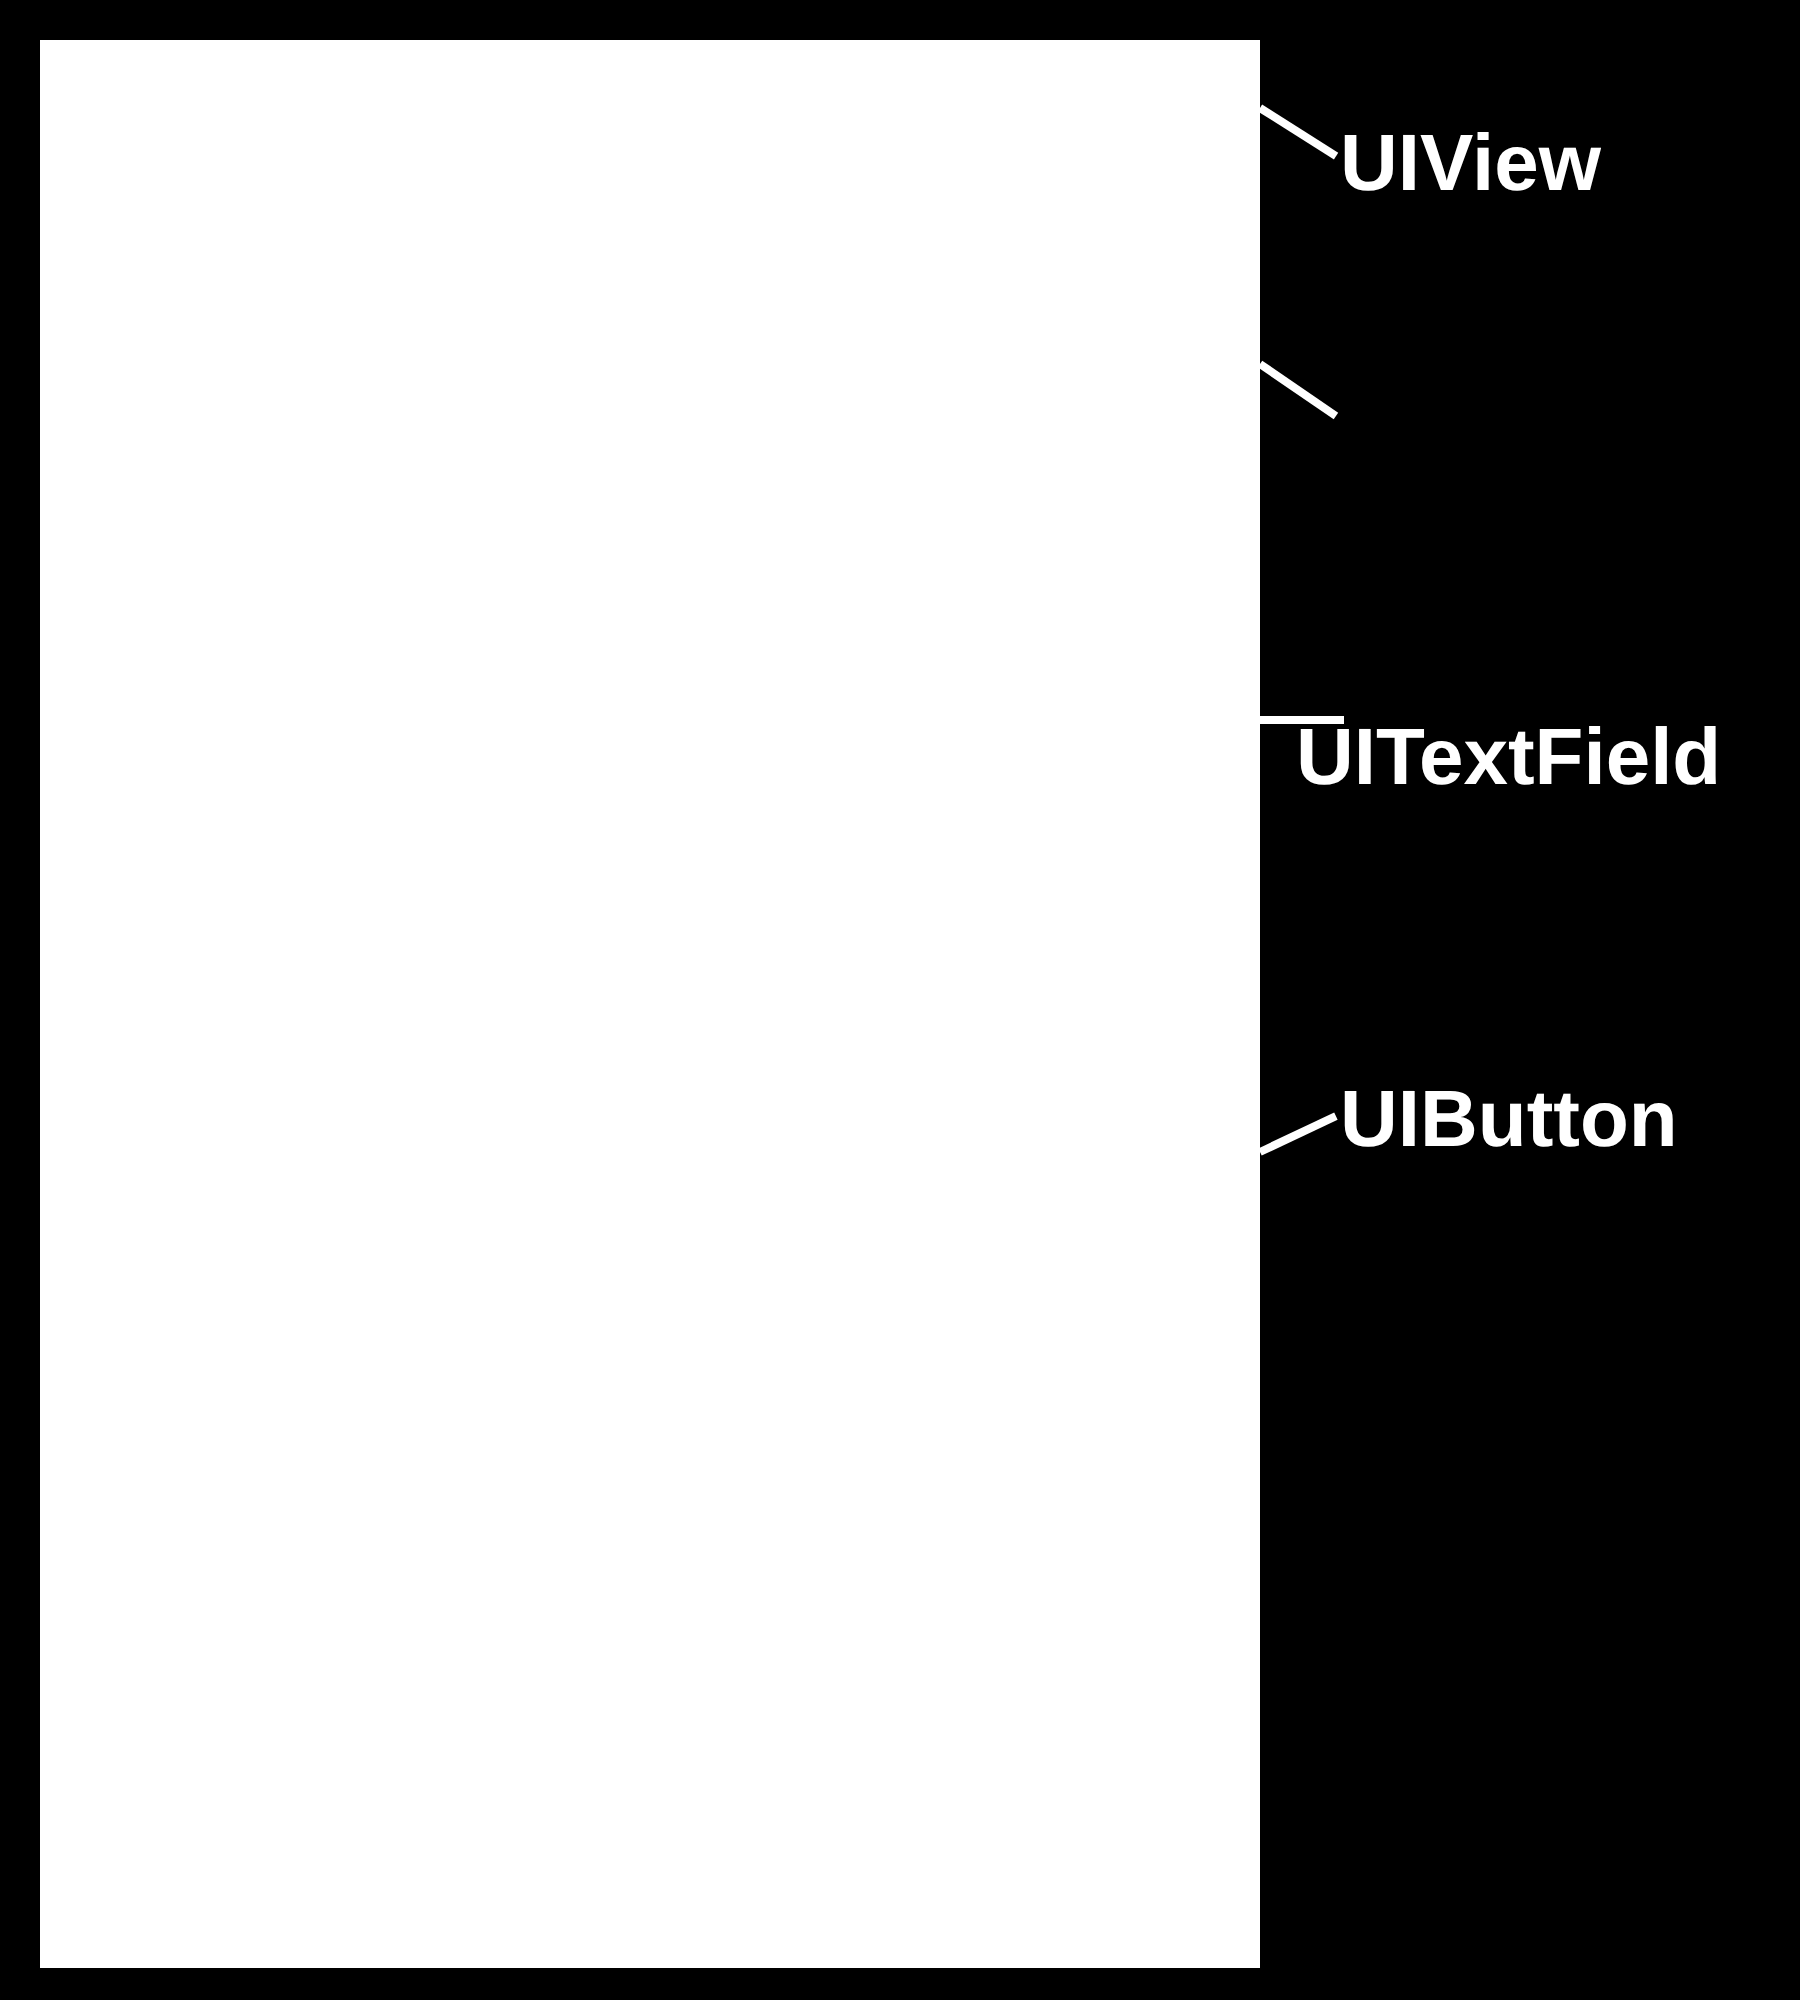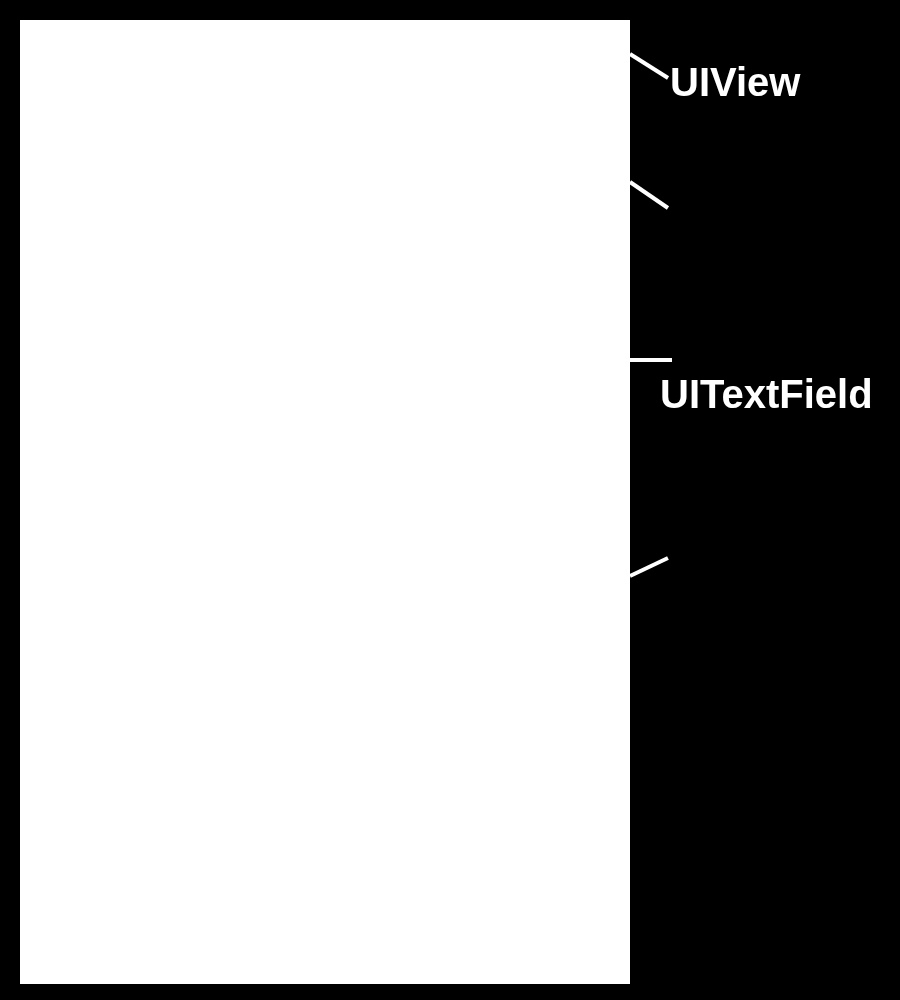--- a/index.html
+++ b/index.html
@@ -42,16 +42,17 @@
   }
 </style>
 </head>
 <body>
 
 <div class="stage">
   <div class="uiview"></div>
 <div class="callout-label" style="left: 670px; top: 62px;">UIView</div>
     <div class="callout-line" style="left: 630px; top: 52px; width: 44.9444px; transform: rotate(32.2756deg);"></div>
     <div class="callout-line" style="left: 630px; top: 180px; width: 46.0435px; transform: rotate(34.3803deg);"></div>
-    <div class="callout-label" style="left: 648px; top: 374px; margin-left: 12px;">UITextField</div>
+    <div class="callout-label" style="left: 648px; top: 359px;">UITextField</div>
     <div class="callout-line" style="left: 630px; top: 358px; width: 42px; transform: rotate(0deg);"></div>
+    <div class="callout-label" style="left: 670px; top: 540px;">UIButton</div>
     <div class="callout-line" style="left: 630px; top: 574px; width: 42.0476px; transform: rotate(-25.3462deg);"></div>
   </div>
 
 </body></html>

